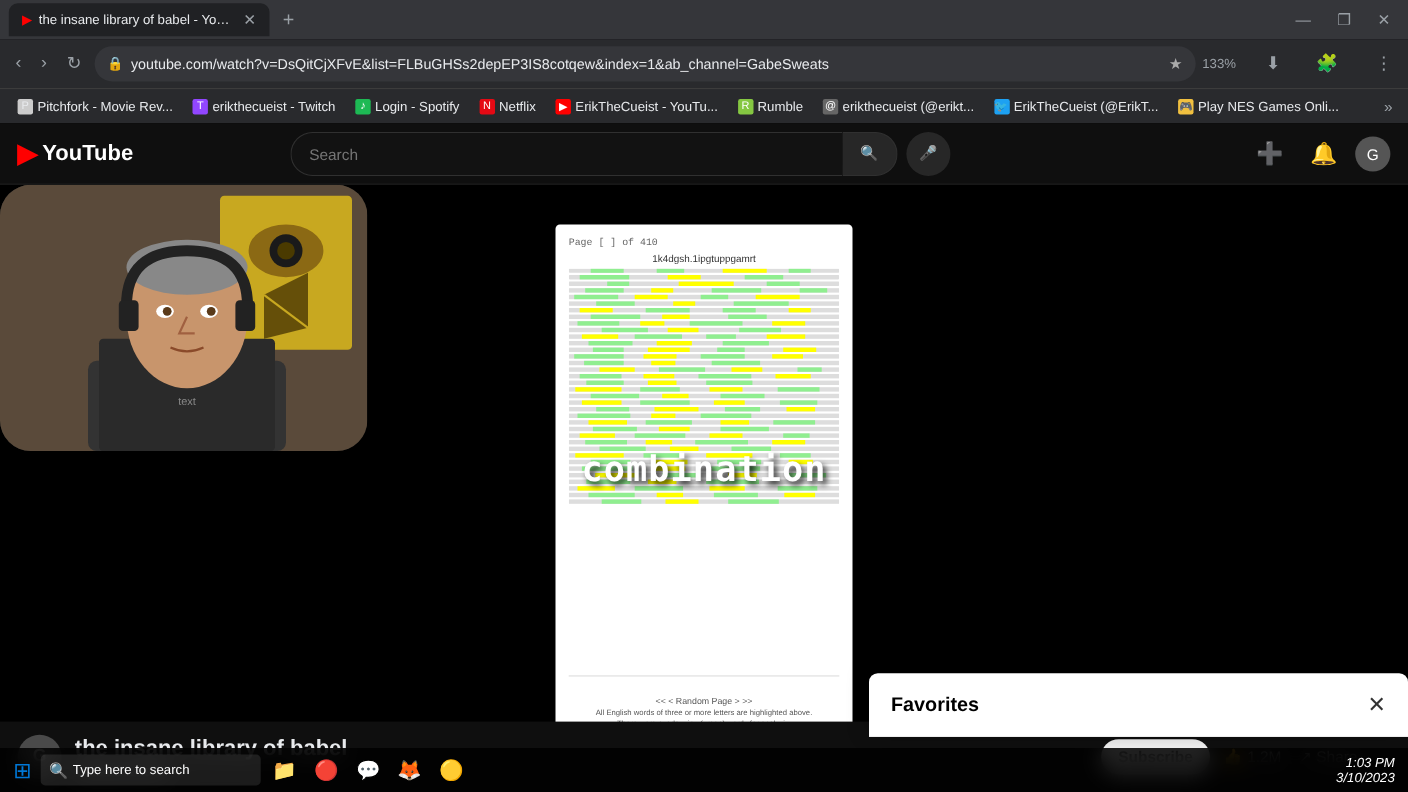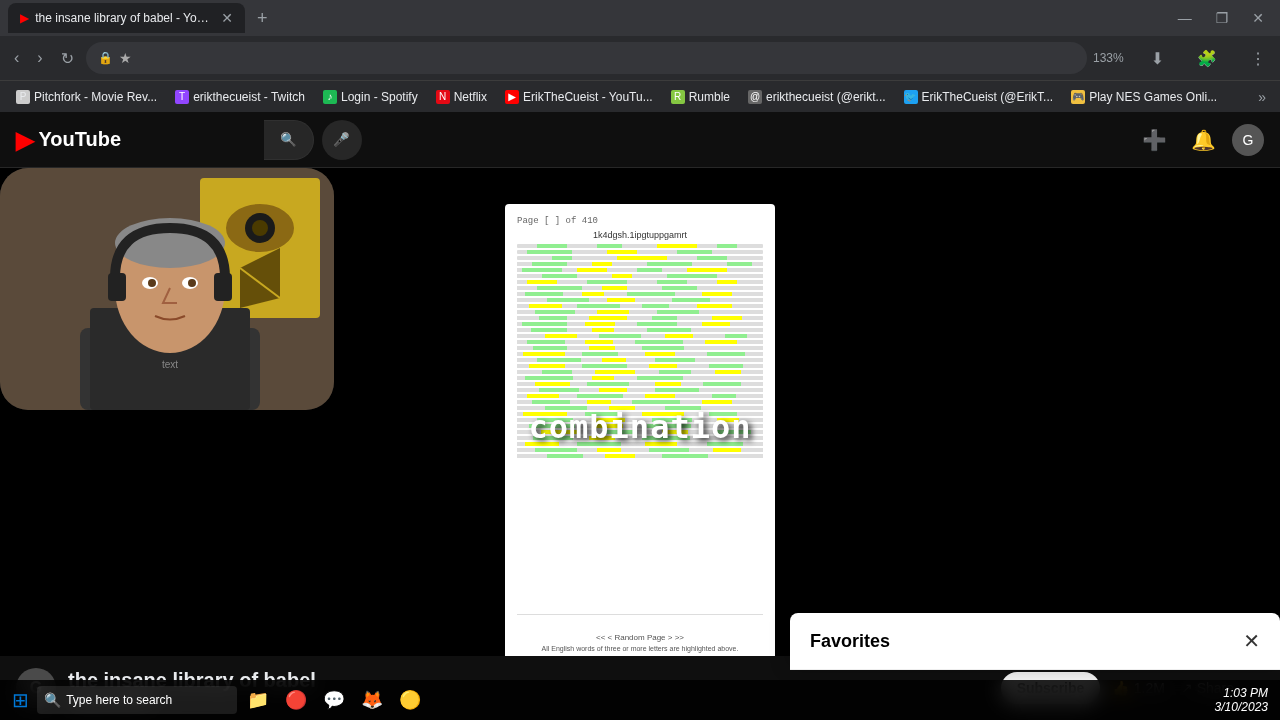--- a/index.html
+++ b/index.html
@@ -95,20 +95,21 @@
     <button class="win-btn">✕</button>
   </div>
 </div>
 
 <div class="nav-bar">
   <button class="nav-btn">‹</button>
   <button class="nav-btn">›</button>
   <button class="nav-btn">↻</button>
   <div class="address-bar">
     <span style="color:#aaa;font-size:12px;">🔒</span>
+    <span class="address-text">youtube.com/watch?v=DsQitCjXFvE&amp;list=FLBuGHSs2depEP3IS8cotqew&amp;index=1&amp;ab_channel=GabeSweats</span>
     <span style="color:#aaa;font-size:14px;">★</span>
   </div>
   <div class="nav-icons">
     <span style="color:#9aa0a6;font-size:12px;">133%</span>
     <button class="nav-icon-btn">⬇</button>
     <button class="nav-icon-btn">🧩</button>
     <button class="nav-icon-btn">⋮</button>
   </div>
 </div>
 
@@ -151,20 +152,21 @@
   </div>
   <button class="more-btn">»</button>
 </div>
 
 <div class="yt-header">
   <div class="yt-logo">
     <span class="yt-logo-icon">▶</span>
     <span>YouTube</span>
   </div>
   <div class="yt-search">
+    <input class="yt-search-input" value="" placeholder="Search" style="">
     <button class="yt-search-btn">🔍</button>
     <button class="yt-mic-btn">🎤</button>
   </div>
   <div class="yt-header-right">
     <button class="yt-header-btn">➕</button>
     <button class="yt-header-btn">🔔</button>
     <div class="yt-avatar">G</div>
   </div>
 </div>
 

